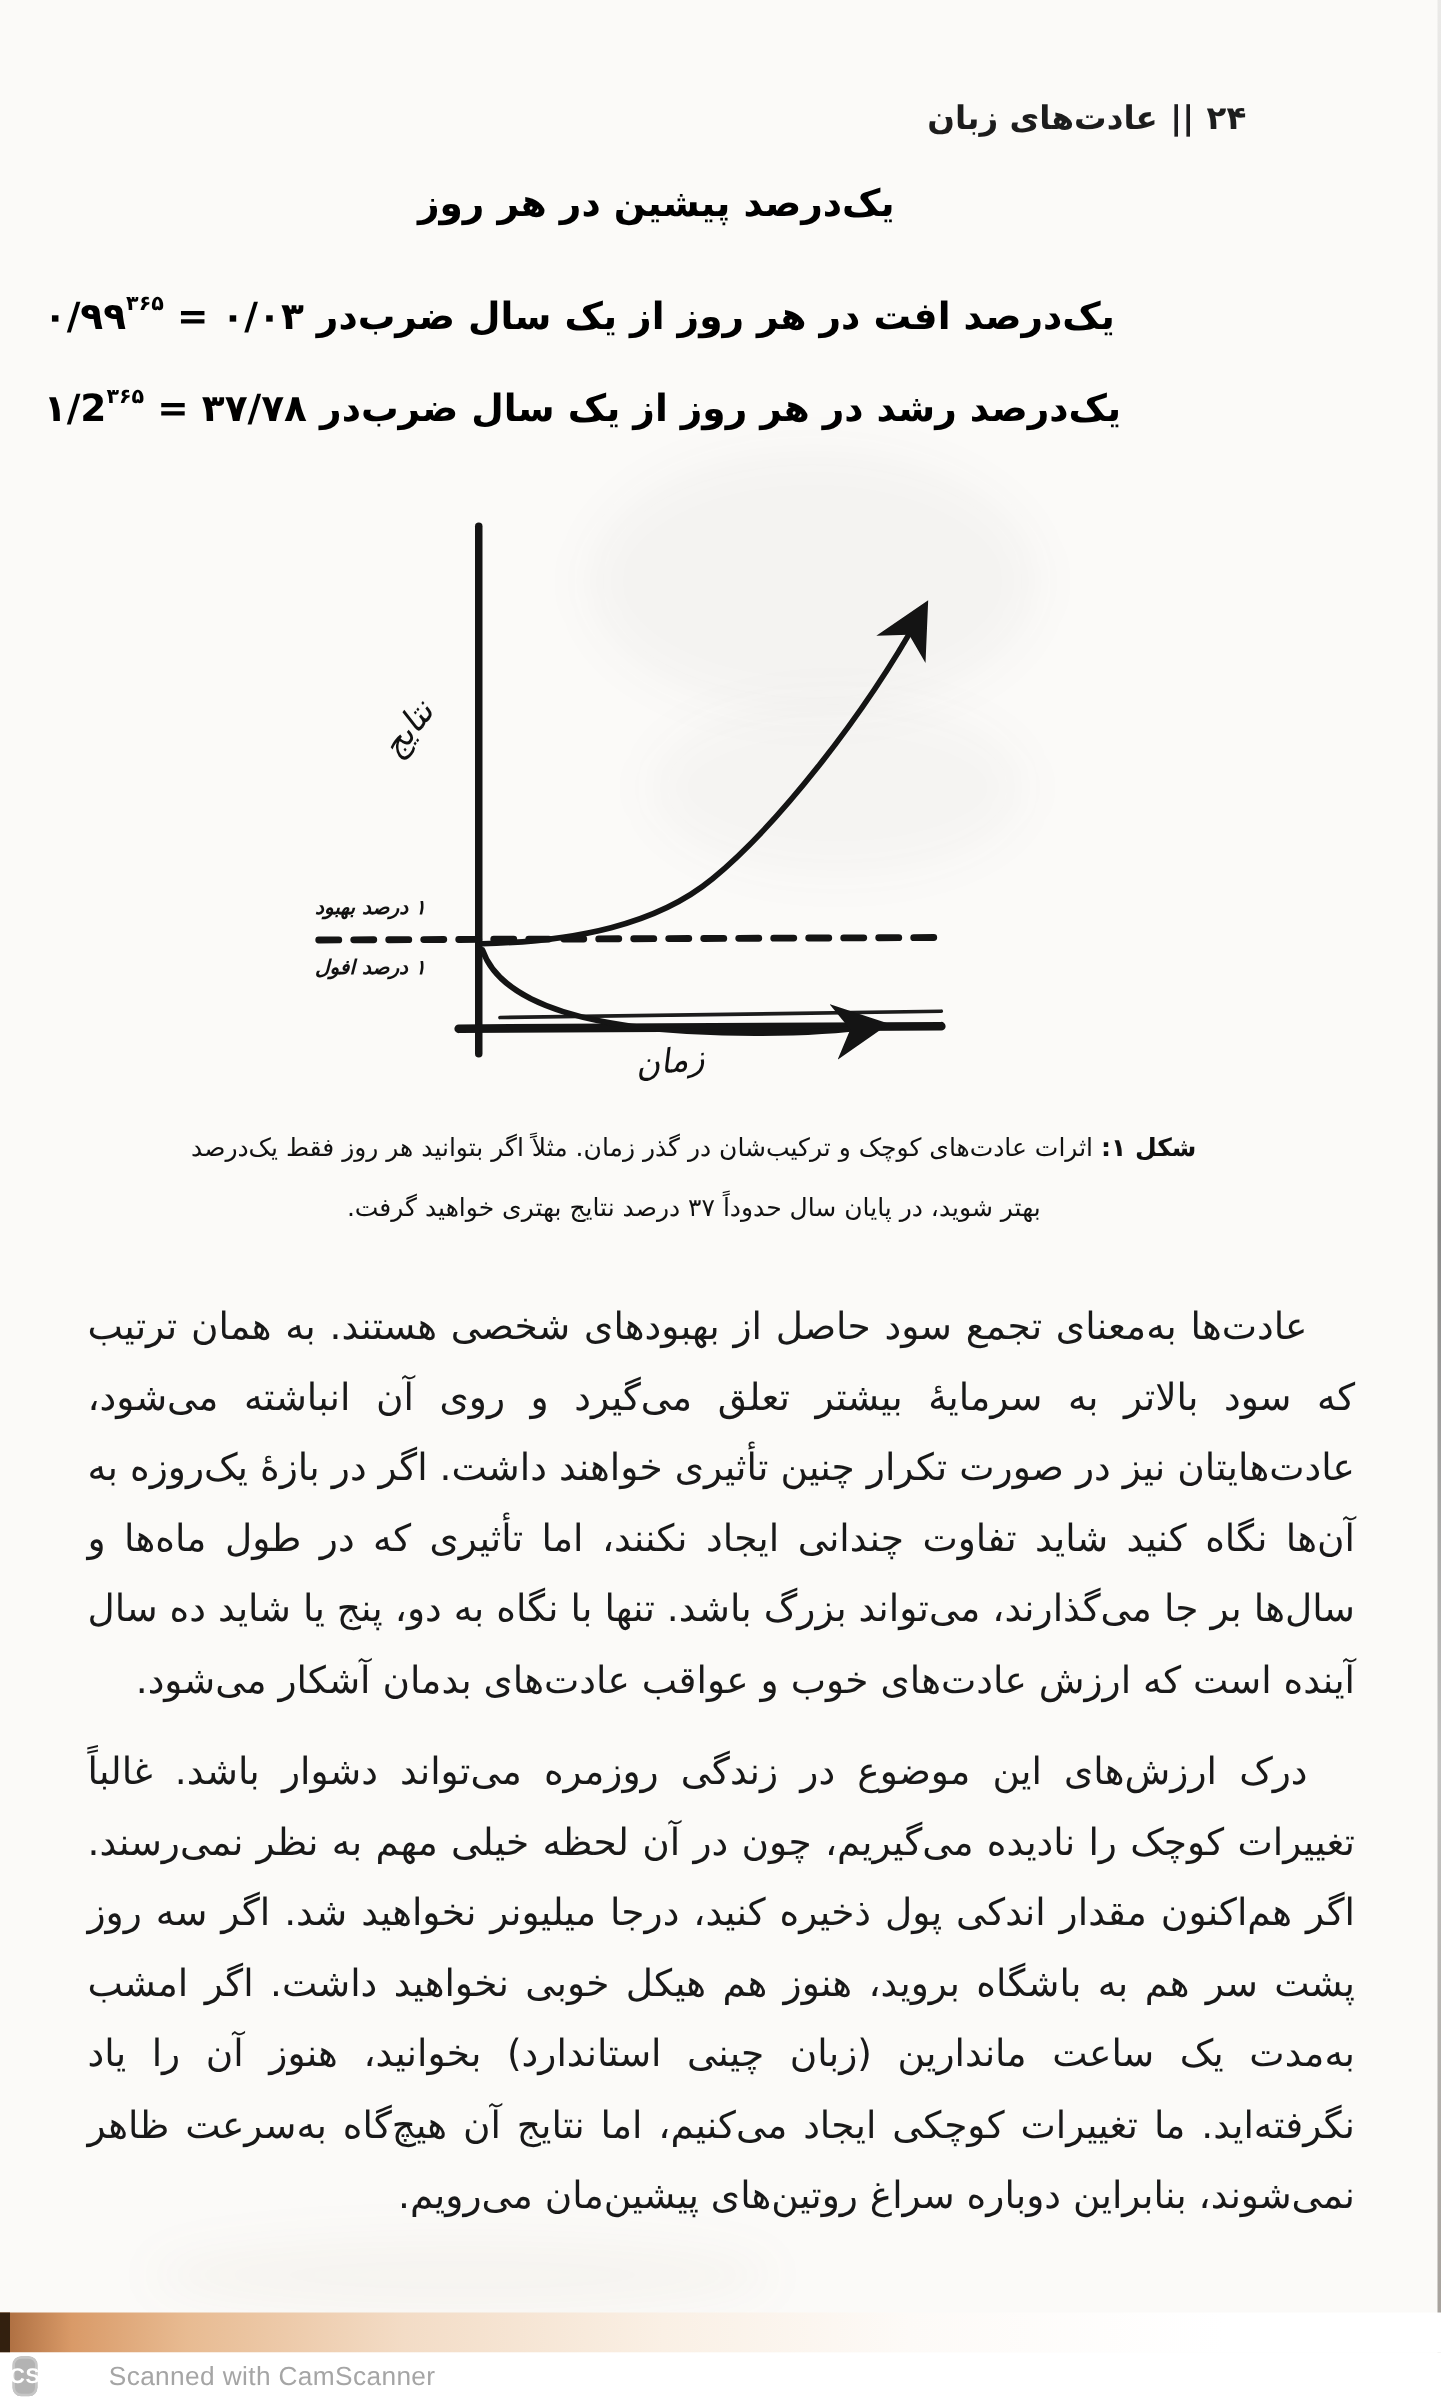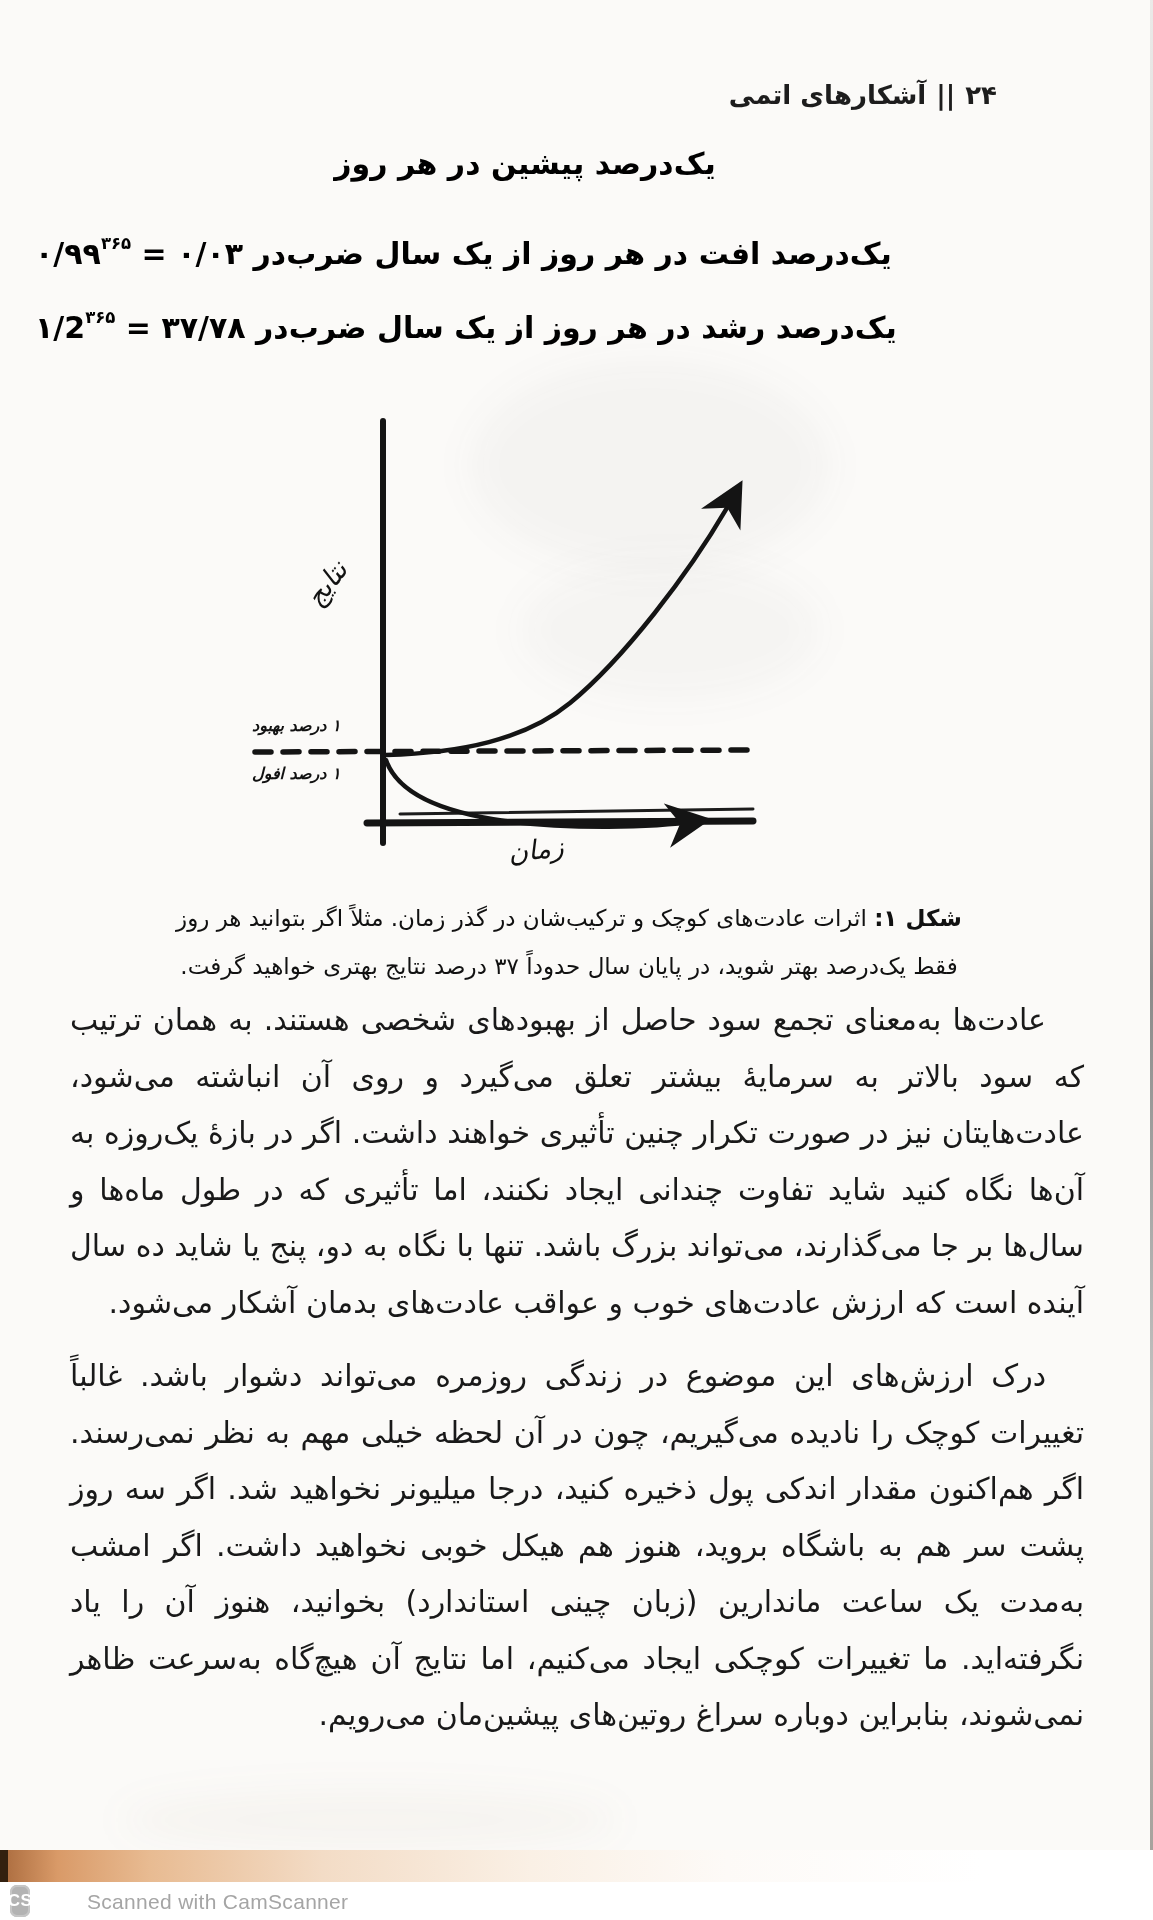--- a/index.html
+++ b/index.html
@@ -53,29 +53,29 @@
   }
   .lab-improve,.lab-decline{
     position:absolute;direction:rtl;text-align:left;
     font-size:16px;font-style:italic;font-weight:600;color:#111;
     width:120px;right:398px;white-space:nowrap;
   }
   .lab-improve{top:316px;}
   .lab-decline{top:364px;}
 
   .fig-caption{
-    position:absolute;left:154px;top:894px;width:830px;
+    position:absolute;left:140px;top:894px;width:830px;
     direction:rtl;text-align:center;
-    font-size:23px;line-height:48px;color:#111;
+    font-size:20px;line-height:48px;color:#111;
   }
   .fig-caption .cap-label{font-weight:700;}
 
   
   .body-text{
-    position:absolute;left:70px;top:992px;width:1014px;
+    position:absolute;left:70px;top:1034px;width:1014px;
     direction:rtl;text-align:justify;
     font-size:30px;line-height:56.5px;color:#191919;
   }
   .body-text p{margin:0 0 17px 0;text-indent:38px;}
 
   
   .edge-right{
     position:absolute;right:0;top:0;width:3px;height:1882px;
     background:linear-gradient(to bottom,
       rgba(90,90,90,0.10) 0%,rgba(80,80,80,0.25) 30%,
@@ -108,21 +108,21 @@
   }
 </style>
 </head>
 <body>
 
 <div class="blot blot1"></div>
 <div class="blot blot2"></div>
 <div class="blot blot3"></div>
 
 <div class="page-header">
-  <span>۲۴</span><span class="sep">||</span><span>آشکار‌های اتمی</span>
+  <span>۲۴</span><span class="sep">||</span><span>عادت‌های زبان</span>
 </div>
 
 <div class="headline">یک‌درصد پیشین در هر روز</div>
 
 <div class="formula f1">
   <span>یک‌درصد افت در هر روز از یک سال ضرب‌در </span><span class="ltr-embed"><span>۰/۹۹</span><sup>۳۶۵</sup></span><span> = ۰/۰۳</span>
 </div>
 
 <div class="formula f2">
   <span>یک‌درصد رشد در هر روز از یک سال ضرب‌در </span><span class="ltr-embed"><span>۱/2</span><sup>۳۶۵</sup></span><span> = ۳۷/۷۸</span>

